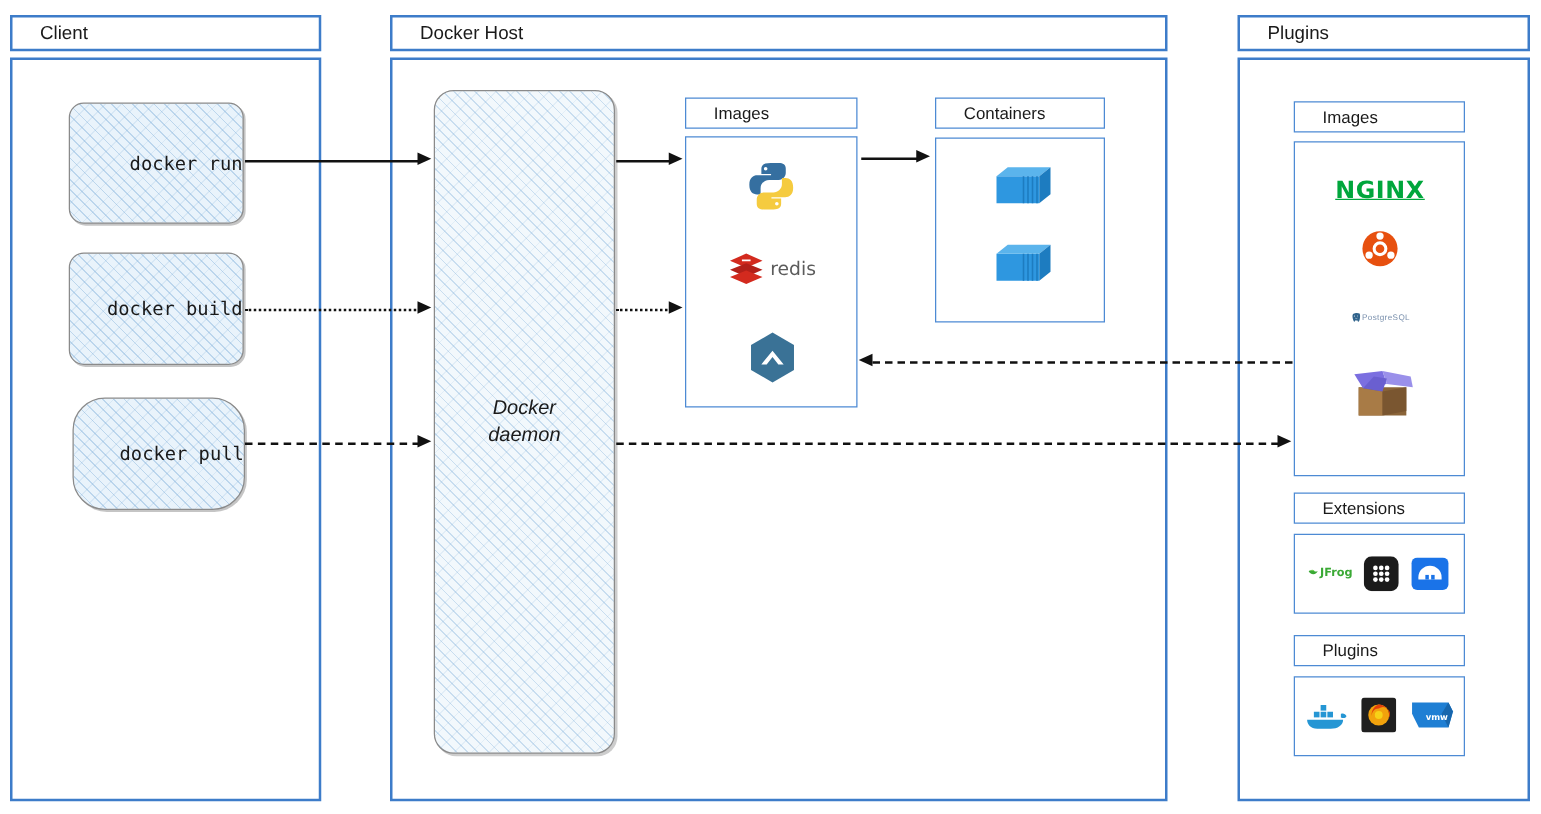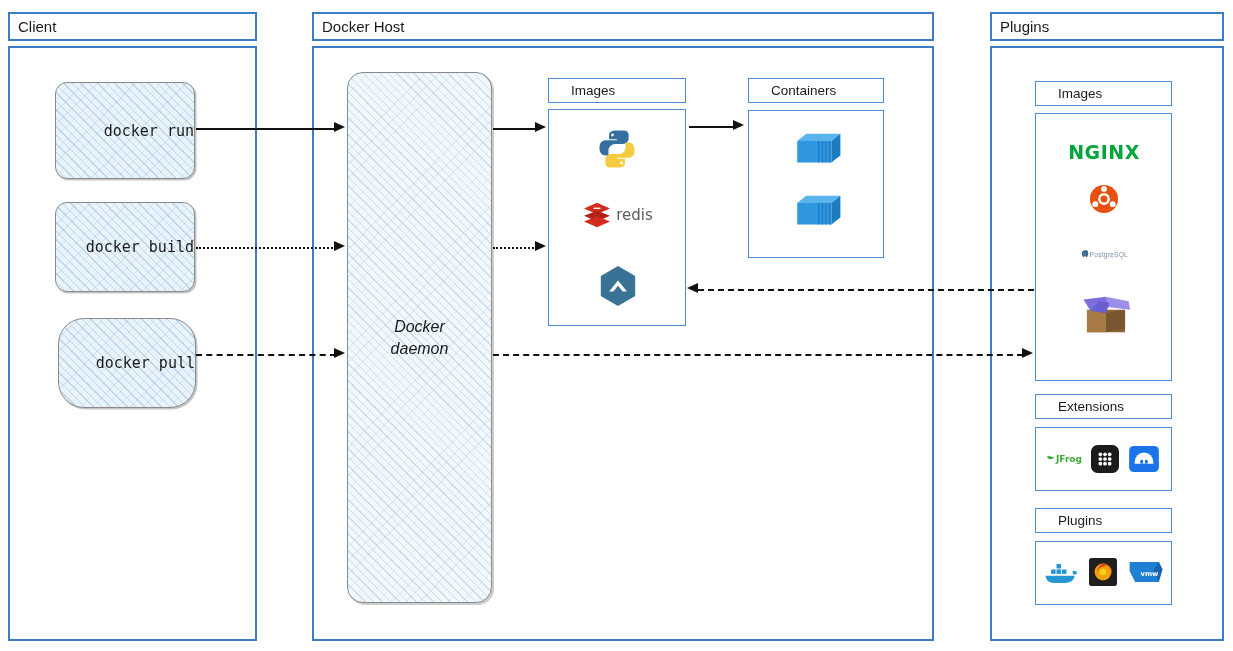--- a/index.html
+++ b/index.html
@@ -1,19 +1,19 @@
 <!DOCTYPE html>
 <html><head>
 <meta charset="utf-8">
 <style>
   html,body{margin:0;padding:0;background:#ffffff;}
   body{width:1233px;height:651px;position:relative;overflow:hidden;
        font-family:"Liberation Sans", sans-serif;color:#1a1a1a;}
   .panel-title{position:absolute;border:2px solid #3d7cc9;background:#fff;
-       box-sizing:border-box;display:flex;align-items:center;padding-left:8px;
+       box-sizing:border-box;display:flex;align-items:center;padding-left:22px;
        font-size:15px;color:#1a1a1a;}
   .panel-body{position:absolute;border:2px solid #3d7cc9;background:#fff;
        box-sizing:border-box;}
   .sub-title{position:absolute;border:1.5px solid #4d8ad4;background:#fff;
        box-sizing:border-box;display:flex;align-items:center;padding-left:22px;
        font-size:13.5px;}
   .sub-body{position:absolute;border:1.5px solid #4d8ad4;background:#fff;
        box-sizing:border-box;}
   .cmd-box{position:absolute;box-sizing:border-box;
        border:1.4px solid #8a8a8a;border-radius:12px;
@@ -41,21 +41,21 @@
   .conn.dashed{border-top-style:dashed;}
   .arrow-r{position:absolute;width:0;height:0;
        border-top:5.5px solid transparent;border-bottom:5.5px solid transparent;
        border-left:11px solid #111;}
   .arrow-l{position:absolute;width:0;height:0;
        border-top:5.5px solid transparent;border-bottom:5.5px solid transparent;
        border-right:11px solid #111;}
   .icon-slot{position:absolute;display:flex;align-items:center;
        justify-content:center;}
   .nginx-txt{font-family:"DejaVu Sans", sans-serif;font-weight:bold;
-       font-size:19px;color:#00a63c;letter-spacing:.5px;}
+       font-size:19px;color:#00a63c;letter-spacing:.5px;text-decoration:underline;}
   .redis-txt{font-family:"DejaVu Sans", sans-serif;font-size:15px;
        color:#5c5c5c;margin-left:5px;}
   .pg-txt{font-size:6.5px;color:#7a90ad;letter-spacing:.3px;margin-top:1px;
        font-family:"Liberation Sans",sans-serif;}
   .jfrog-txt{font-family:"DejaVu Sans", sans-serif;font-weight:bold;
        font-size:9px;color:#3aa935;}
   .col{display:flex;flex-direction:row;align-items:center;}
 </style>
 </head>
 <body>

